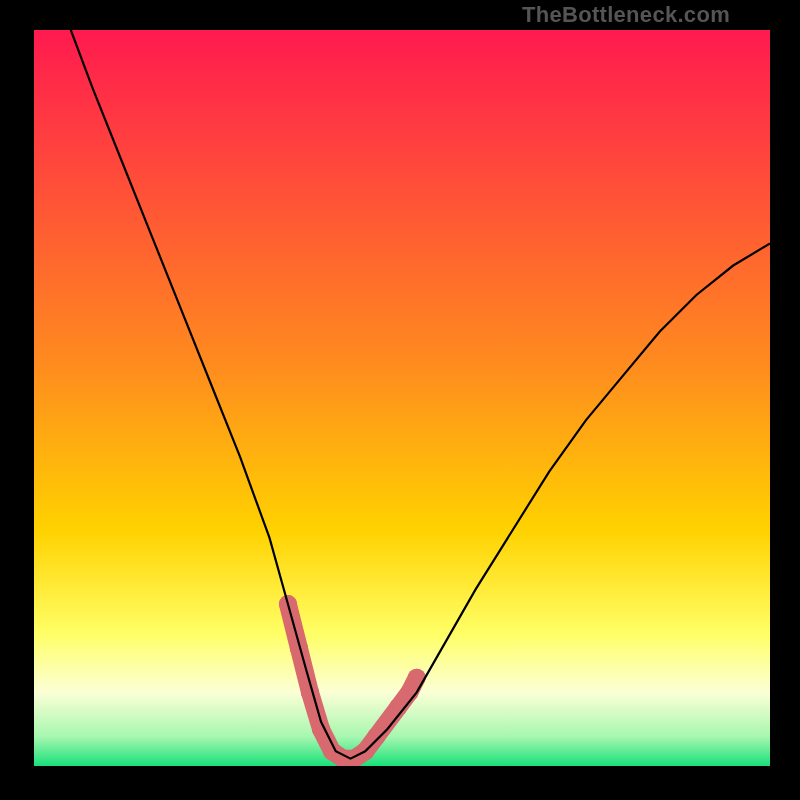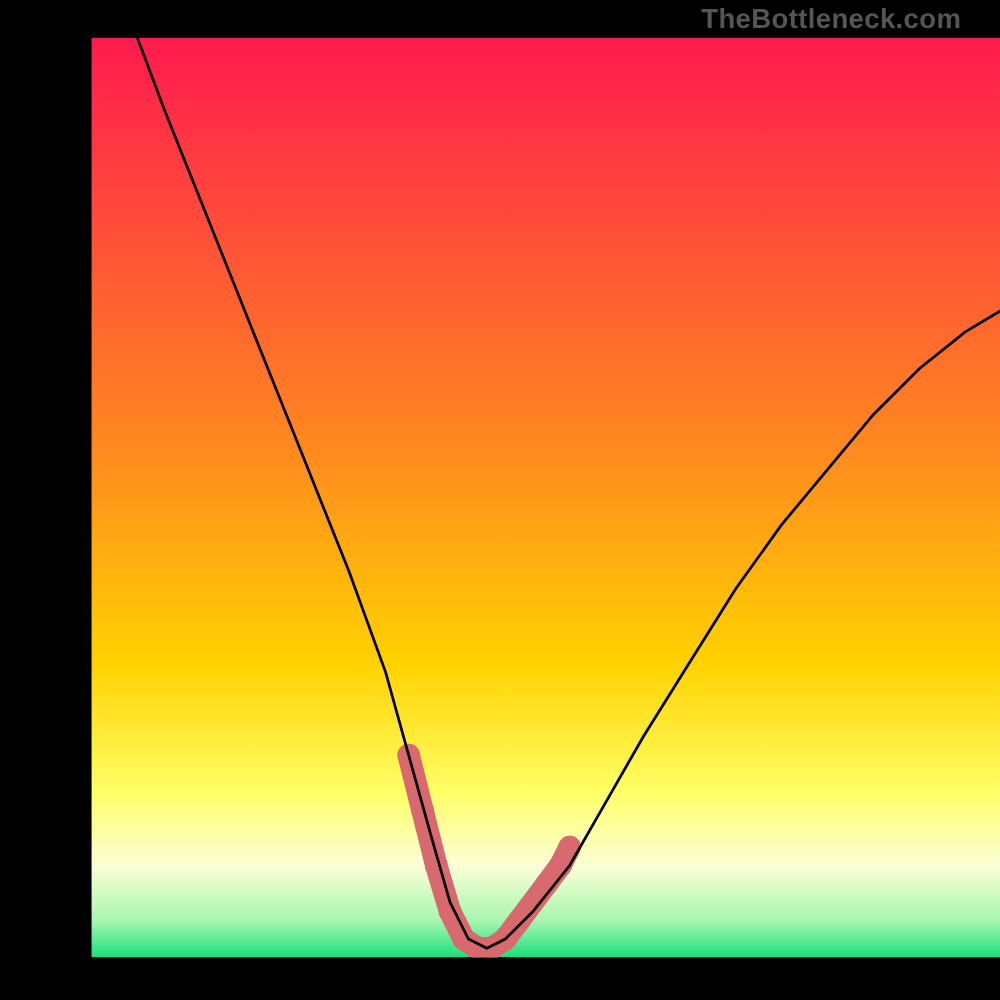--- a/index.html
+++ b/index.html
@@ -8,21 +8,20 @@
     width: 800px;
     height: 800px;
     background: #000000;
     overflow: hidden;
     font-family: Arial, Helvetica, sans-serif;
   }
   .stage {
     position: relative;
     width: 738px;
     height: 800px;
-    margin-left: 39px;
   }
   .attribution {
     position: absolute;
     top: 2px;
     right: 8px;
     color: #555555;
     font-size: 22px;
     font-weight: 600;
     letter-spacing: 0.3px;
     z-index: 5;

